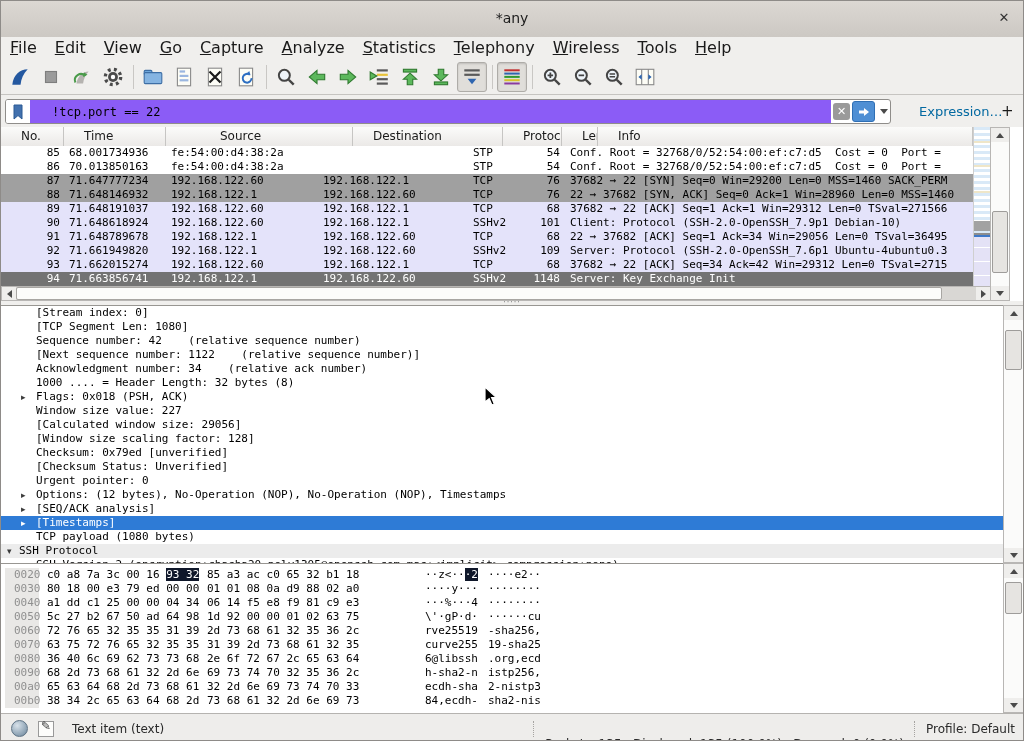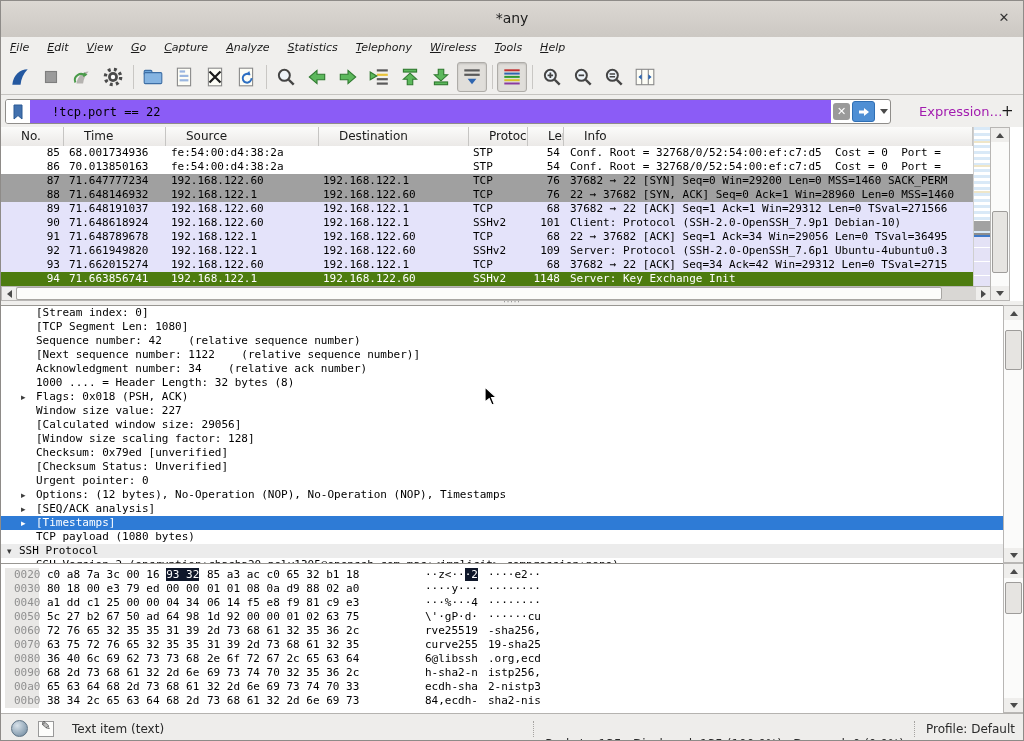--- a/index.html
+++ b/index.html
@@ -6,63 +6,63 @@
   .window{position:relative;width:1024px;height:741px;overflow:hidden;background:#fff;
           font-family:"DejaVu Sans",sans-serif;box-sizing:border-box;border:1px solid #8e8b88;}
   
   .titlebar{position:absolute;top:0;left:0;right:0;height:36px;background:linear-gradient(#dcd8d3,#ccc8c3);
             border-bottom:1px solid #aaa6a1;}
   .title{position:absolute;left:0;right:0;top:9px;text-align:center;font-size:14px;color:#1c1c1c;}
   .closebtn{position:absolute;right:10px;top:8px;width:18px;height:18px;text-align:center;line-height:18px;
             font-size:13px;color:#333;cursor:default;}
   
   .menubar{position:absolute;top:36px;left:0;right:0;height:22px;background:#f0efed;display:flex;align-items:center;}
-  .menuitem{padding:0 9px;font-size:11px;color:#1a1a1a;line-height:22px;font-style:italic;}
+  .menuitem{padding:0 9px;font-size:16px;color:#1a1a1a;line-height:22px;}
   .menuitem .u{text-decoration:underline;}
   
   .toolbar{position:absolute;top:58px;left:0;right:0;height:36px;background:#f0efed;border-bottom:1px solid #c6c4c1;
            display:flex;align-items:center;padding-left:4px;box-sizing:border-box;}
   .tbtn{width:28px;height:28px;display:flex;align-items:center;justify-content:center;margin-right:1px;border:1px solid transparent;border-radius:3px;}
   .tbtn.pressed{background:#e0deda;border:1px solid #aeaca8;box-shadow:inset 0 1px 2px rgba(0,0,0,.15);}
   .tsep{width:1px;height:24px;background:#c9c7c4;margin:0 4px;}
   
   .filterbar{position:absolute;top:94px;left:0;right:0;height:32px;background:#f0efed;border-bottom:1px solid #b9b7b4;}
   .fcombo{position:absolute;left:4px;top:4px;width:884px;height:23px;background:#fff;border:1px solid #8f8d8a;
           border-radius:3px;display:flex;align-items:center;overflow:hidden;}
   .fbookmark{width:24px;height:100%;display:flex;align-items:center;justify-content:center;background:#fff;}
   .finput{flex:1;height:100%;border:none;outline:none;background:#8b5cf6;
           font-family:"DejaVu Sans Mono",monospace;font-size:12px;padding:0 22px;color:#000;}
   .fclear{width:17px;height:17px;background:#9a9a9a;border-radius:3px;color:#fff;font-size:11px;line-height:17px;
           text-align:center;margin:0 2px;}
   .fapply{width:21px;height:19px;background:#4f8fd4;border:1px solid #2f6fb4;border-radius:3px;display:flex;
           align-items:center;justify-content:center;margin-right:2px;}
   .fcaret{width:13px;height:100%;display:flex;align-items:center;justify-content:center;}
-  .fexpr{position:absolute;left:918px;top:9px;font-size:13px;color:#a21caf;}
+  .fexpr{position:absolute;left:918px;top:9px;font-size:13px;color:#0369a1;}
   .fplus{position:absolute;left:1000px;top:7px;font-size:15px;color:#1a1a1a;}
   .tri-dn-s{width:0;height:0;border-left:4px solid transparent;border-right:4px solid transparent;border-top:5px solid #4a4a4a;}
   
   .plist{position:absolute;top:126px;left:0;right:0;height:174px;background:#fff;}
   .phead{position:absolute;top:0;left:0;width:972px;height:19px;display:flex;
          background:linear-gradient(#fbfbfa,#ebe9e7);border-bottom:1px solid #9f9d9a;font-size:12px;color:#1a1a1a;}
   .phead .hc{border-right:1px solid #c6c5c3;box-sizing:border-box;padding:2px 0 0 20px;overflow:hidden;white-space:nowrap;}
   .prows{position:absolute;top:19px;left:0;width:972px;}
   .prow{display:flex;height:14px;font-family:"DejaVu Sans Mono",monospace;font-size:11px;line-height:14px;color:#000;}
   .prow>div{overflow:hidden;white-space:pre;box-sizing:border-box;}
   .c-no{width:63px;text-align:right;padding-right:4px;}
   .c-time{width:102px;padding-left:5px;}
   .c-src{width:153px;padding-left:5px;}
   .c-dst{width:150px;padding-left:4px;}
   .c-proto{width:59px;padding-left:4px;}
   .c-len{width:36px;text-align:right;padding-right:4px;}
   .c-info{flex:1;padding-left:6px;}
-  .h-no{width:63px;}.h-time{width:102px;}.h-src{width:153px;}.h-dst{width:150px;}.h-proto{width:59px;}.h-len{width:36px;}.h-info{flex:1;}
+  .h-no{width:63px;}.h-time{width:102px;}.h-src{width:153px;margin-left:34px;}.h-dst{width:150px;}.h-proto{width:59px;}.h-len{width:36px;}.h-info{flex:1;}
   .rw{background:#fff;}
   .rg{background:#a0a0a0;}
   .rl{background:#e4e3fa;}
-  .rs{background:#4d7c0f;color:#fff;}
+  .rs{background:#737373;color:#fff;}
   .minimap{position:absolute;top:0;left:972px;width:17px;height:172px;border-left:1px solid #cfcfcf;
     background:
       linear-gradient(to bottom, transparent 0 14px,#efe6c8 14px 16px,transparent 16px 38px,#efe6c8 38px 40px,
         transparent 40px 64px,#efe6c8 64px 66px,transparent 66px 94px,#a2a2a2 94px 104px,#d9e9f7 104px 106px,
         #8d8d8d 106px 108px,#3f79c8 108px 110px,#e4e2f6 110px 120px,#ffffff 120px 121px,#e4e2f6 121px 134px,
         #ffffff 134px 135px,#e4e2f6 135px 148px,#ffffff 148px 149px,#e4e2f6 149px 172px),
       repeating-linear-gradient(to bottom,#d9e9f7 0 3px,#ffffff 3px 6px);}
   
   .vscroll{position:absolute;background:#fbfbfa;border:1px solid #b8b6b4;box-sizing:border-box;}
   .sbtn{height:14px;background:#efeeec;display:flex;align-items:center;justify-content:center;}

